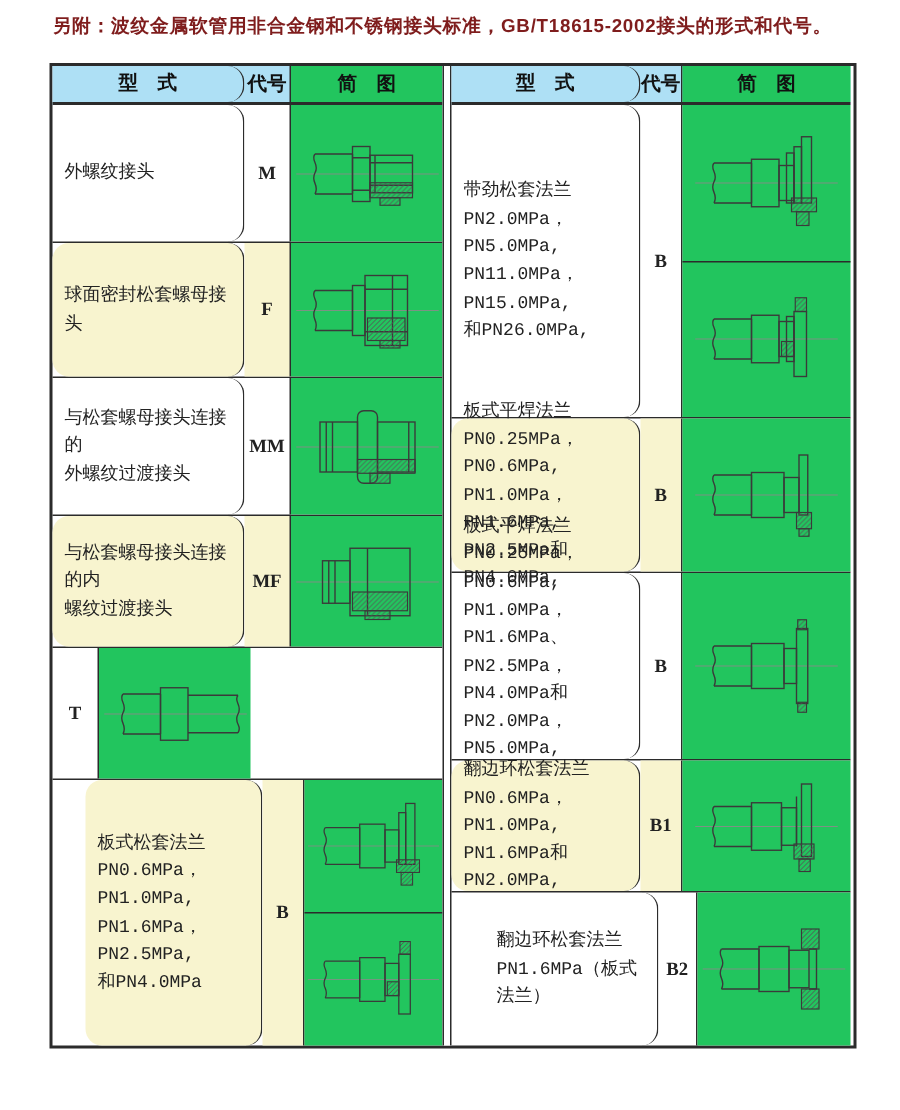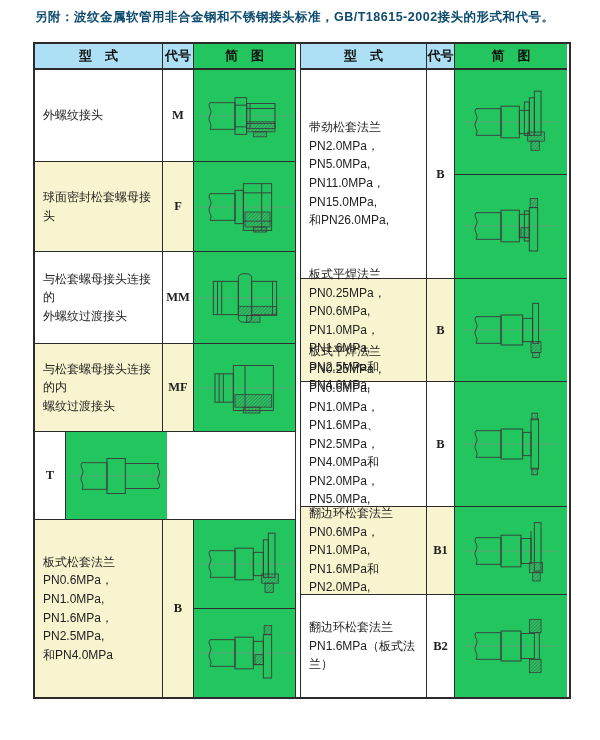--- a/index.html
+++ b/index.html
@@ -9,57 +9,58 @@
     font-family: "Liberation Sans", sans-serif;
     color: #1a1a1a;
     overflow: hidden;
   }
   .title {
     position: absolute;
     left: 35px; top: 9px;
     font-size: 12.5px;
     font-weight: bold;
     letter-spacing: 0.5px;
-    color: #0c4a6e;
+    color: #7f1d1d;
     white-space: nowrap;
   }
   .fittings-table {
     position: absolute;
     left: 33px; top: 42px;
     width: 538px; height: 657px;
     border: 2px solid var(--border, #2b2b2b);
     display: flex;
     background: #fff;
   }
   .half { display: flex; flex-direction: column; }
   .half.left  { width: 260px; }
   .half.right { width: 266px; }
   .vgap {
     width: 6px;
     border-left: 1.5px solid var(--border, #2b2b2b);
     border-right: 1.5px solid var(--border, #2b2b2b);
     background: #fff;
   }
   .hrow { display: flex; border-bottom: 1.5px solid var(--border, #2b2b2b); }
-  .hrow:last-child { border-bottom: none; }
+  .hrow:last-child { border-bottom: none; padding-left: 22px; }
   .hrow.header {
     height: 26px;
     background: var(--header-bg, #aee0f5);
     border-bottom: 2px solid var(--border, #2b2b2b);
   }
   .cell { display: flex; min-width: 0; }
   .cell.type {
     border-right: 1.5px solid var(--border, #2b2b2b);
     align-items: center;
     padding: 4px 3px 4px 8px;
-    font-family: Liberation Sans, sans-serif;
+    font-family: Liberation Mono, monospace;
     font-size: 12px;
     line-height: 1.55;
     white-space: pre-line;
     color: #222;
+    border-radius: 11px;
   }
   .cell.code {
     border-right: 1.5px solid var(--border, #2b2b2b);
     align-items: center; justify-content: center;
     font-family: "Liberation Serif", serif;
     font-size: 12.5px; font-weight: 600; color: #222;
   }
   .cell.diag { flex-direction: column; background: #22c55e; }
   .header .cell {
     align-items: center; justify-content: center;

